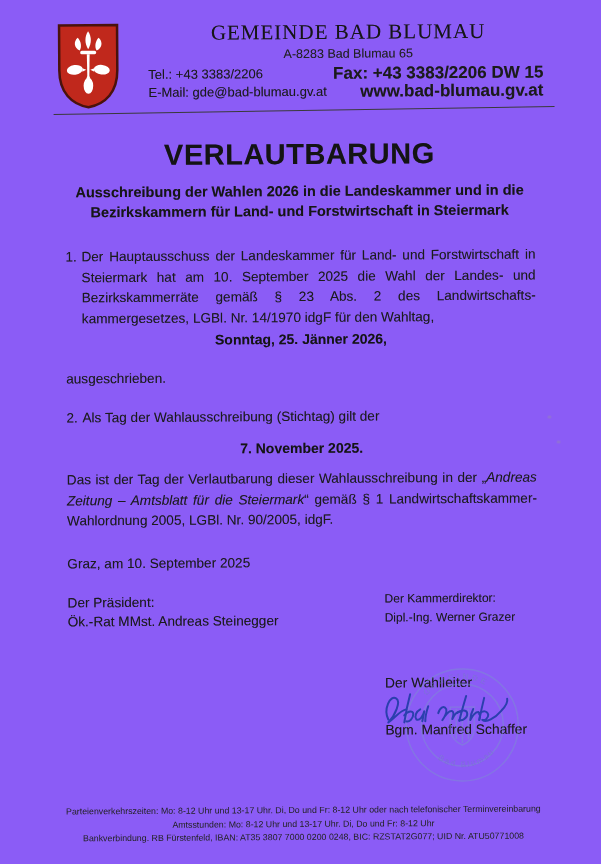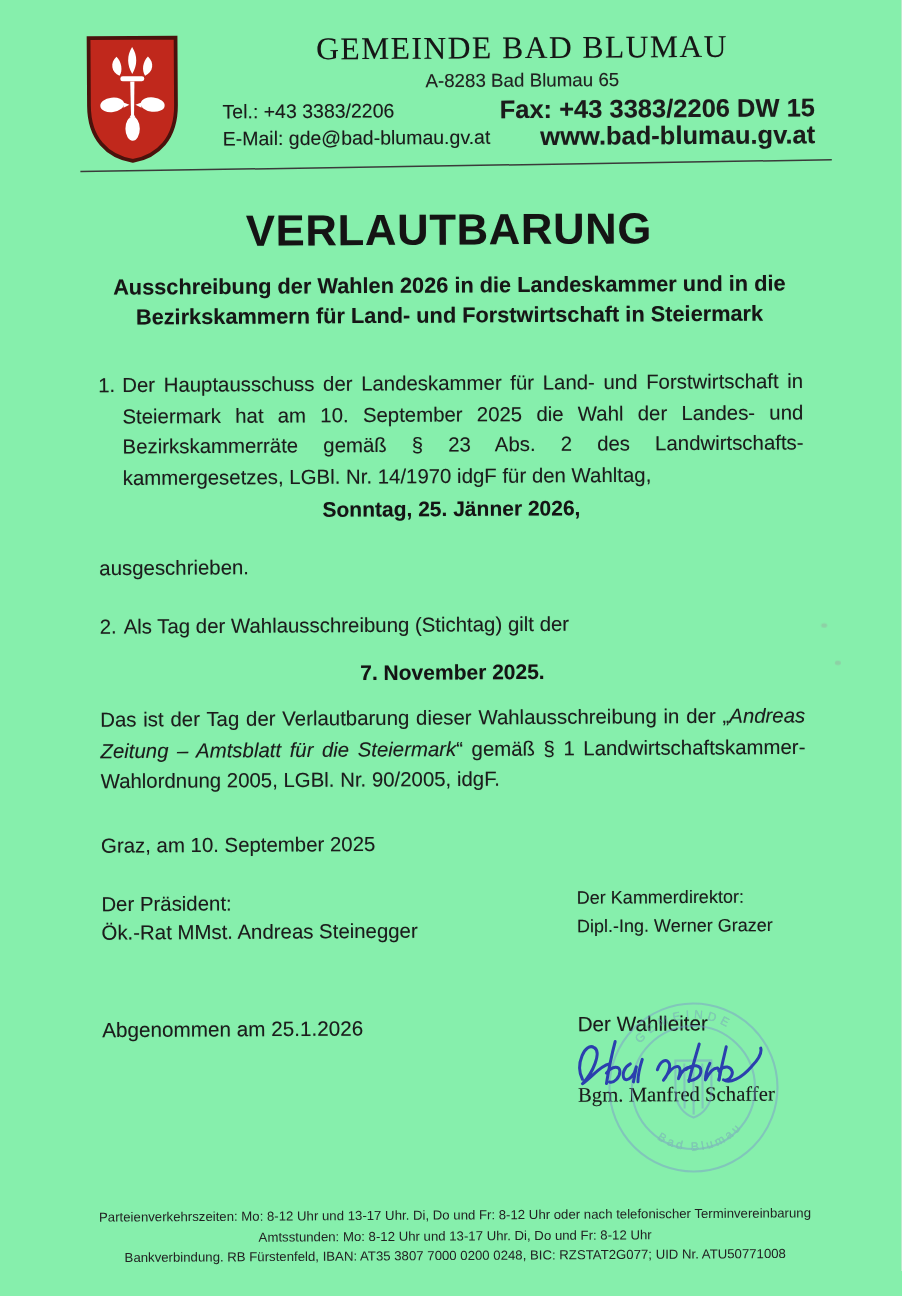--- a/index.html
+++ b/index.html
@@ -1,18 +1,18 @@
 <!DOCTYPE html>
 <html lang="de"><head>
 <meta charset="utf-8">
 <style>
   html,body{margin:0;padding:0;background:#e8e8e8;}
   #page{
     position:relative;width:601px;height:864px;margin:0 auto;
-    background:#86efac;overflow:hidden;
+    background:#8b5cf6;overflow:hidden;
     font-family:"Liberation Sans", sans-serif;color:#1b1b1b;
     text-shadow:0 0 .5px rgba(0,0,0,.30);
   }
   #content{position:absolute;inset:0;transform:rotate(-0.35deg);transform-origin:50% 40%;}
 
   
   .crest{position:absolute;left:58px;top:21px;}
   .org{position:absolute;left:130px;top:20px;width:440px;text-align:center;
        font-family:"Liberation Serif", serif;font-size:21px;letter-spacing:1px;
        color:#161616;white-space:nowrap;}
@@ -45,21 +45,21 @@
   .after1{top:368px;}
   .para3{top:469px;}
   .place-date{top:553px;}
   .it{font-style:italic;}
 
   
   .sig-left{position:absolute;left:66px;top:592px;font-size:13.6px;line-height:19px;}
   .sig-right{position:absolute;left:383px;top:590px;font-size:12px;line-height:19px;}
   .posted{position:absolute;left:66px;top:677px;font-size:13.8px;line-height:18.5px;}
   .wahlleiter{position:absolute;left:383px;top:676px;font-size:13.8px;}
-  .wahlleiter-name{position:absolute;left:383px;top:723px;font-size:13.8px;font-family:Liberation Serif, serif;}
+  .wahlleiter-name{position:absolute;left:383px;top:723px;font-size:13.8px;}
   .stamp{position:absolute;left:398px;top:664px;opacity:.45;pointer-events:none;}
   .signature{position:absolute;left:378px;top:686px;pointer-events:none;}
 
   
   .footer{position:absolute;left:0;top:804px;width:601px;text-align:center;
           font-size:8.8px;line-height:13.5px;color:#222;text-shadow:none;}
 
   .speck{position:absolute;width:4px;height:3px;border-radius:50%;
          background:#9a9a9a;opacity:.35;filter:blur(.5px);}
 </style>
@@ -135,21 +135,20 @@
     <div class="sig-left">
       <div>Der Präsident:</div>
       <div>Ök.-Rat MMst. Andreas Steinegger</div>
     </div>
     <div class="sig-right">
       <div>Der Kammerdirektor:</div>
       <div>Dipl.-Ing. Werner Grazer</div>
     </div>
 
     <div class="posted">
-      <div>Abgenommen am 25.1.2026</div>
     </div>
 
     <div class="wahlleiter">Der Wahlleiter</div>
     <div class="wahlleiter-name">Bgm. Manfred Schaffer</div>
 
     <div class="stamp">
       <svg width="124" height="124" viewBox="0 0 124 124">
         <g fill="none" stroke="#7b95cc" stroke-width="1.4">
           <circle cx="62" cy="62" r="56"></circle>
           <circle cx="62" cy="62" r="41"></circle>

